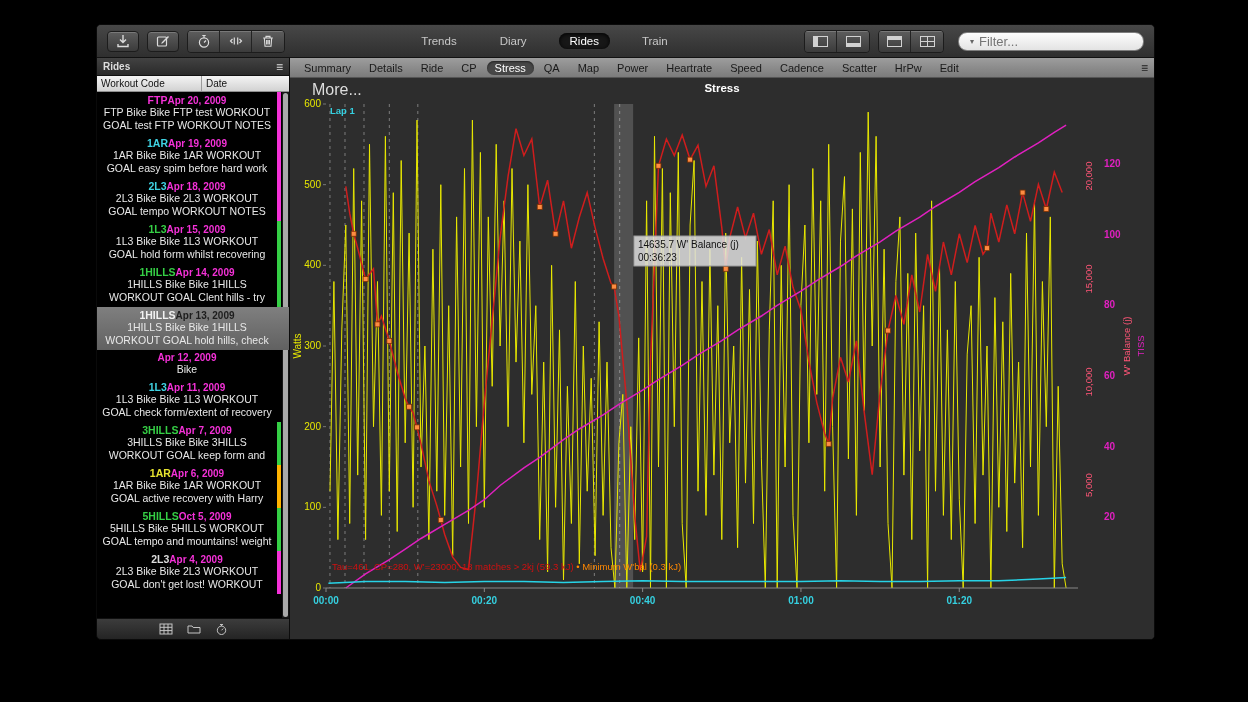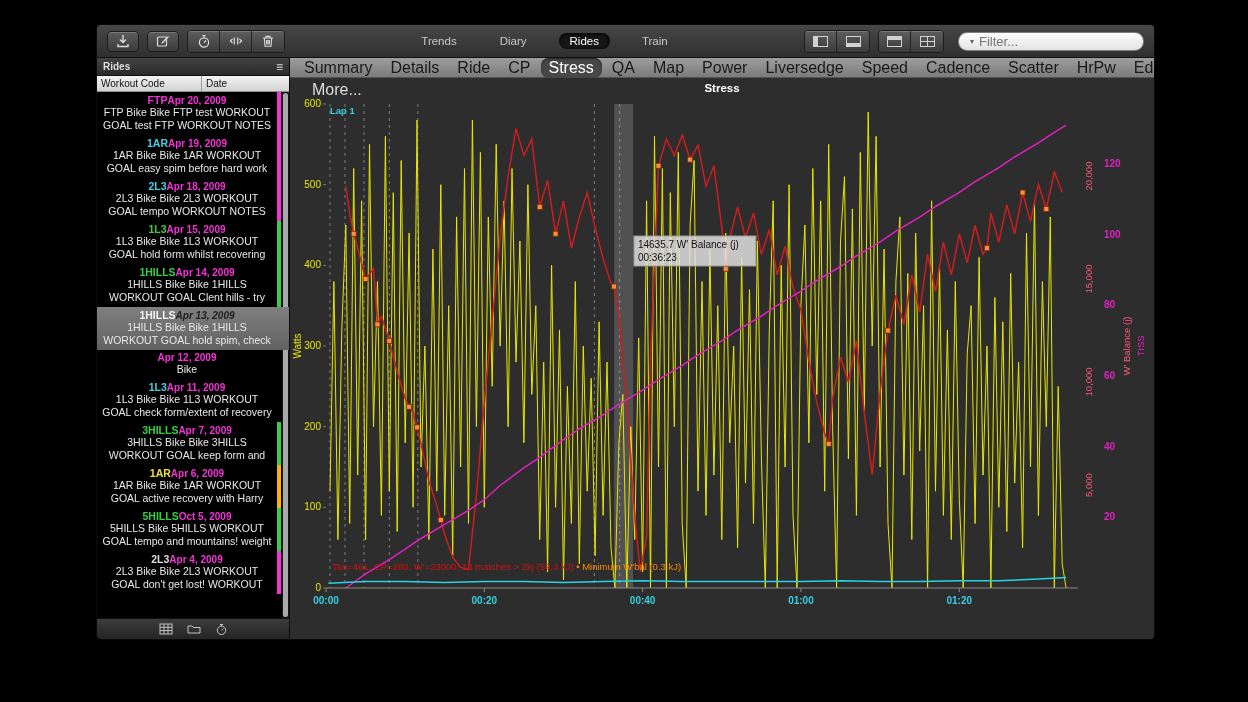--- a/index.html
+++ b/index.html
@@ -56,33 +56,33 @@
   .cols .c1{width:100px;padding-left:4px;border-right:1px solid #9a9a9a;height:100%;display:flex;align-items:center;}
   .cols .c2{flex:1;padding-left:4px;}
   .ride-list{flex:1;overflow:hidden;position:relative;}
   .ride-row{position:relative;padding:2px 16px 3px 4px;}
   .ride-row .row-head{display:flex;justify-content:center;align-items:baseline;}
   .ride-row .code{font-weight:bold;font-size:10.5px;}
   .ride-row .date{color:#f531d8;font-weight:bold;font-size:10px;}
   .ride-row .desc{color:#e8e8e8;font-size:10.5px;line-height:13px;text-align:center;}
   .ride-row .edge{position:absolute;right:8px;top:0;bottom:0;width:4px;}
   .ride-row.selected{background:linear-gradient(#7f7f7f,#616161);}
-  .ride-row.selected .date{color:#1d1d1d;font-style:italic;}
+  .ride-row.selected .date{color:#1d1d1d;}
   .ride-row.selected .code{color:#f2f2f2;}
   .vscroll{position:absolute;right:0;top:0;bottom:0;width:7px;background:#161616;}
   .vscroll .thumb{position:absolute;left:1px;right:1px;top:1px;bottom:1px;background:#a9a9a9;border-radius:3px;}
   .sb-footer{height:20px;background:linear-gradient(#3c3c3c,#242424);border-top:1px solid #101010;
              display:flex;align-items:center;justify-content:center;gap:14px;flex:0 0 auto;}
   .sb-footer button{background:none;border:none;padding:0;display:flex;align-items:center;}
   
   .main{flex:1;display:flex;flex-direction:column;min-width:0;background:#2d2d2d;}
   .chart-tabs{height:19px;background:linear-gradient(#9d9d9d,#7b7b7b);display:flex;
               align-items:center;padding:0 6px;flex:0 0 auto;border-bottom:1px solid #555;}
   .tabs-wrap{display:flex;gap:2px;align-items:center;flex:1;}
-  .ctab{padding:1px 8px;font-size:16px;color:#191919;border-radius:8px;white-space:nowrap;}
+  .ctab{padding:1px 8px;font-size:11px;color:#191919;border-radius:8px;white-space:nowrap;}
   .ctab.active{background:#474747;color:#fff;box-shadow:inset 0 1px 2px #222;}
   .chart-tabs .menu{color:#1c1c1c;}
   .chart-area{flex:1;position:relative;background:#2d2d2d;overflow:hidden;}
   .more{position:absolute;top:3px;left:22px;color:#ddd;font-size:16px;text-align:center;}
   .chart-title{position:absolute;top:4px;left:0;right:0;text-align:center;color:#fff;
                font-weight:bold;font-size:11.5px;}
   #chart-svg{position:absolute;left:0;top:18px;font-family:"Liberation Sans",sans-serif;}
   svg{display:block;}
 </style>
 </head>
@@ -216,21 +216,21 @@
             <div class="desc">1HILLS Bike Bike 1HILLS</div>
             <div class="desc">WORKOUT GOAL Clent hills - try</div>
             <span class="edge" style="background: rgb(53, 207, 69);"></span>
           </div>
           <div class="ride-row selected">
             <div class="row-head">
               <span class="code" style="color: rgb(242, 242, 242);">1HILLS</span>
               <span class="date">Apr 13, 2009</span>
             </div>
             <div class="desc">1HILLS Bike Bike 1HILLS</div>
-            <div class="desc">WORKOUT GOAL hold spim, check</div>
+            <div class="desc">WORKOUT GOAL hold hills, check</div>
           </div>
           <div class="ride-row">
             <div class="row-head">
               <span class="code" style="color: rgb(232, 232, 232);"></span>
               <span class="date">Apr 12, 2009</span>
             </div>
             <div class="desc">Bike</div>
           </div>
           <div class="ride-row">
             <div class="row-head">
@@ -302,21 +302,21 @@
       <div class="chart-tabs">
         <div class="tabs-wrap">
             <span class="ctab">Summary</span>
             <span class="ctab">Details</span>
             <span class="ctab">Ride</span>
             <span class="ctab">CP</span>
             <span class="ctab active">Stress</span>
             <span class="ctab">QA</span>
             <span class="ctab">Map</span>
             <span class="ctab">Power</span>
-            <span class="ctab">Liversedge</span>
+            <span class="ctab">Heartrate</span>
             <span class="ctab">Speed</span>
             <span class="ctab">Cadence</span>
             <span class="ctab">Scatter</span>
             <span class="ctab">HrPw</span>
             <span class="ctab">Edit</span>
           </div>
         <span class="menu">≡</span>
       </div>
       <div class="chart-area">
         <span class="more">More...</span>

